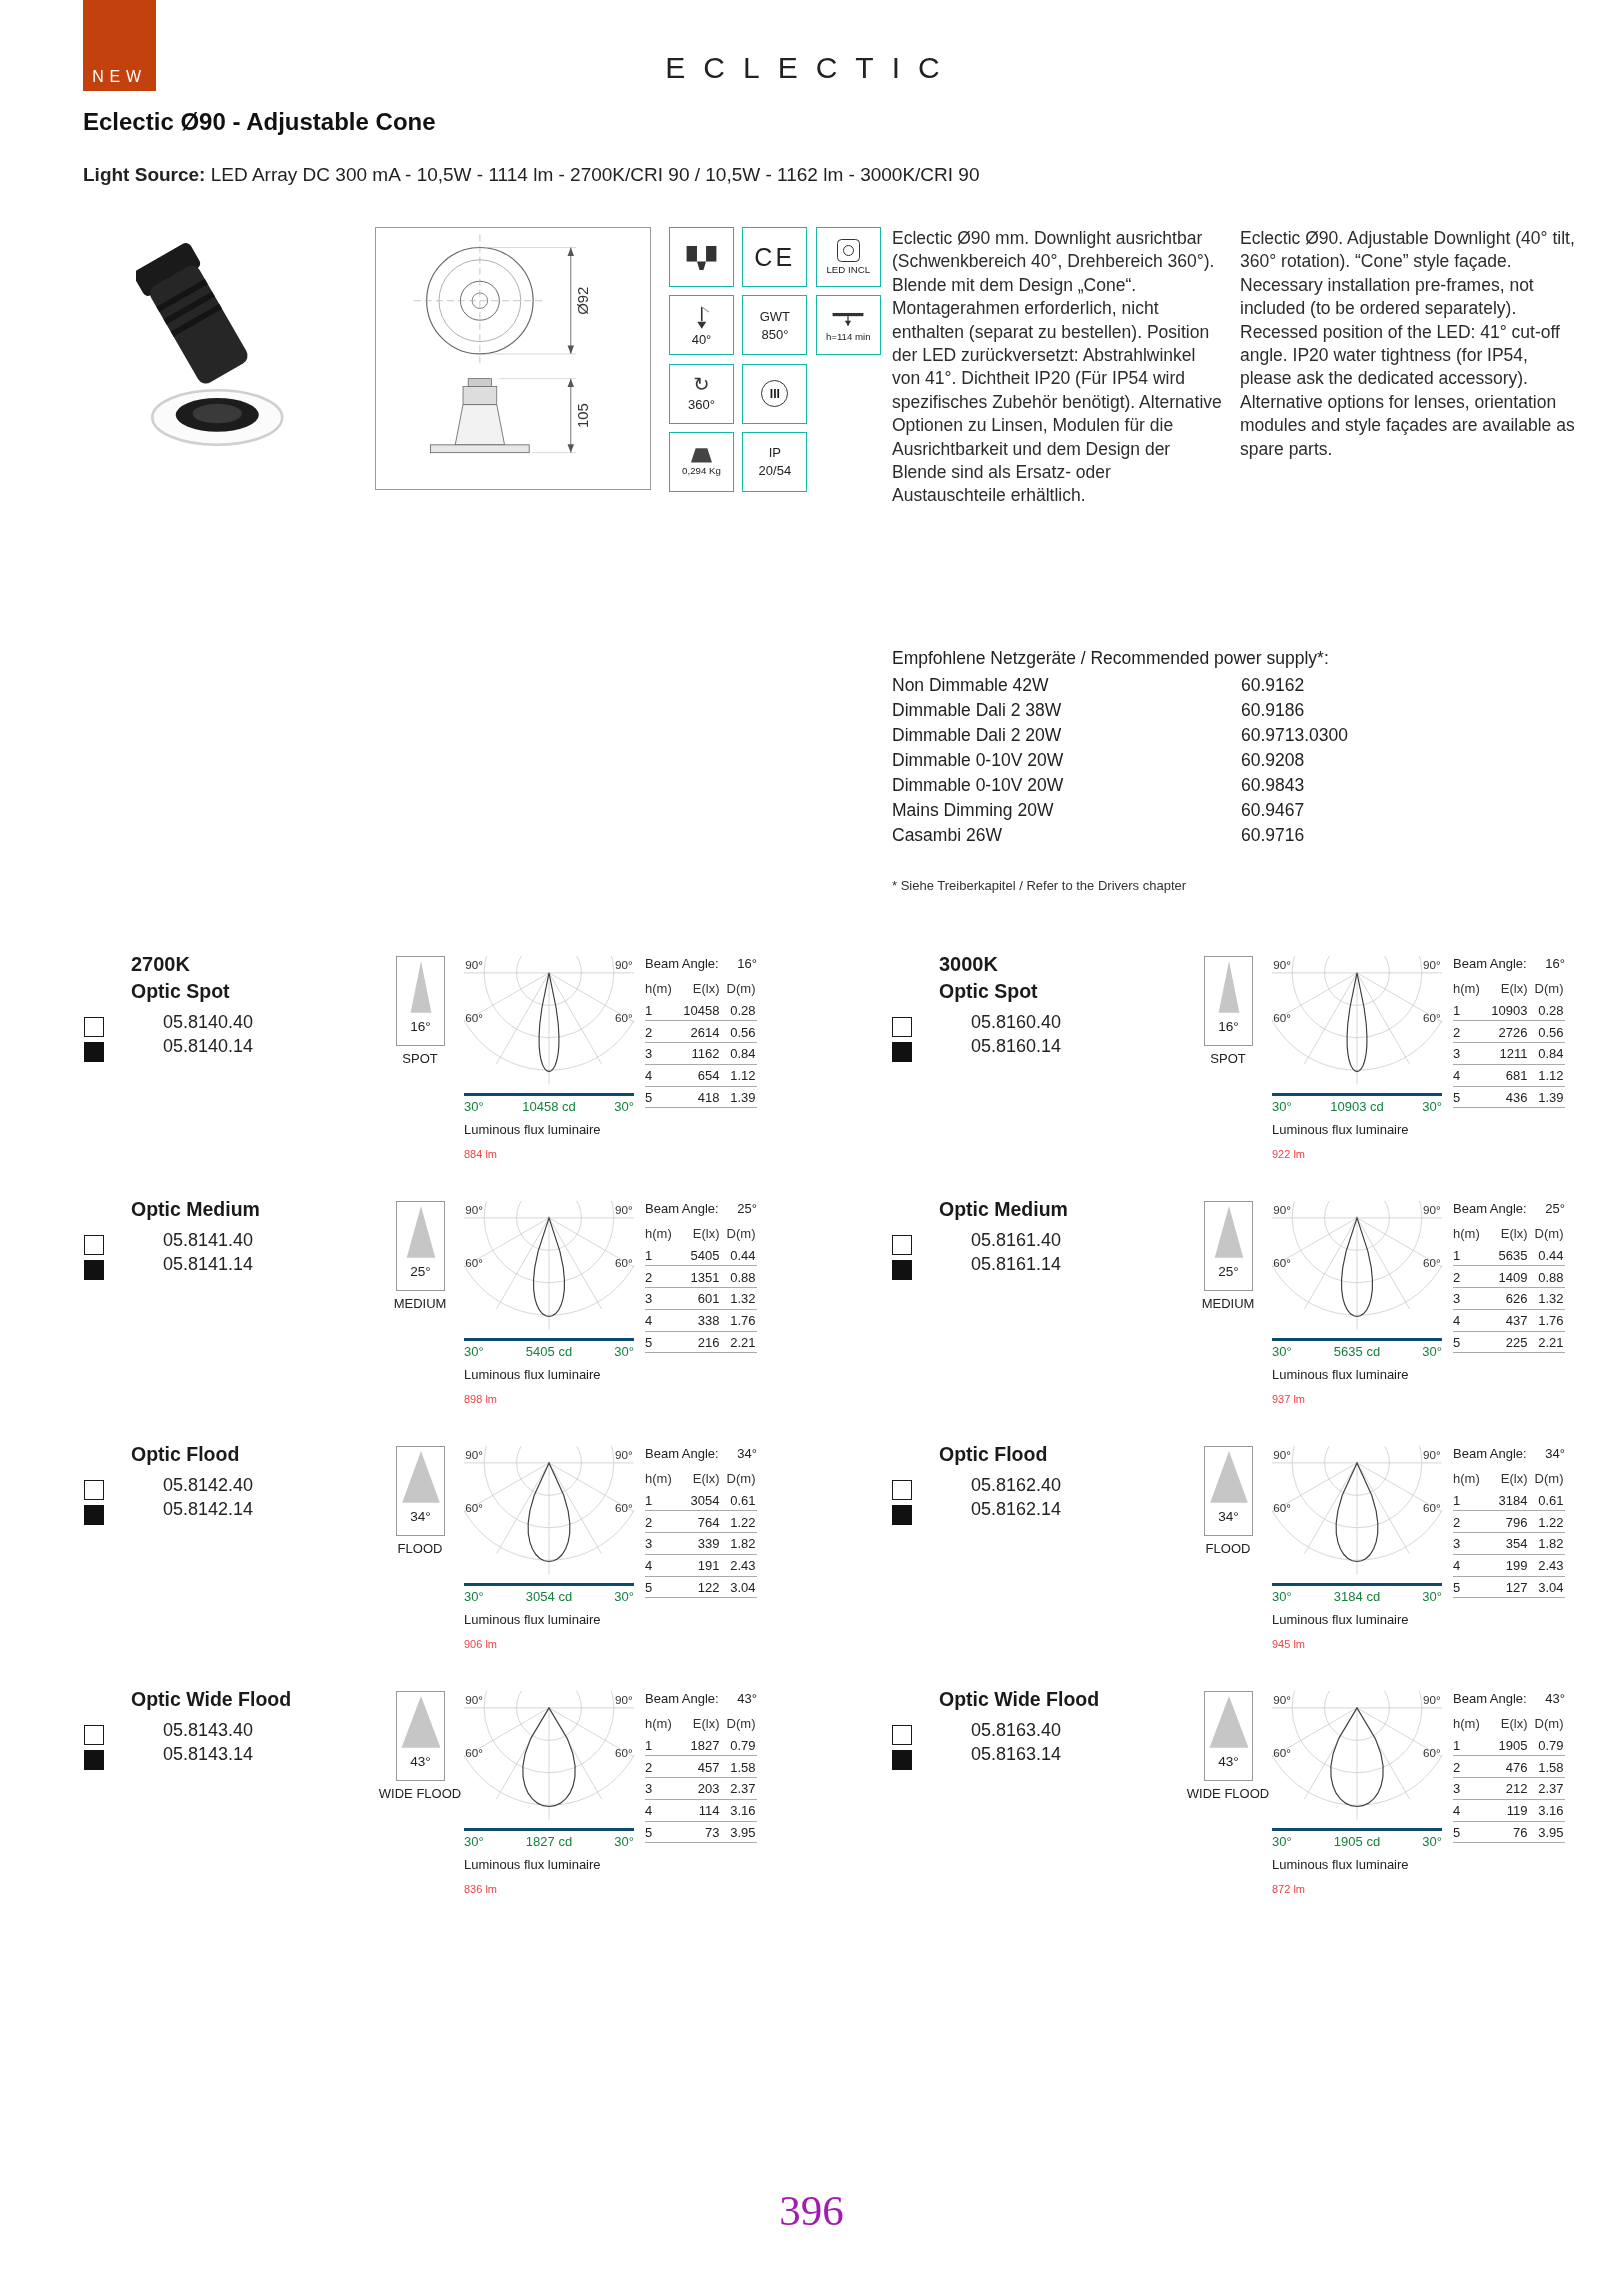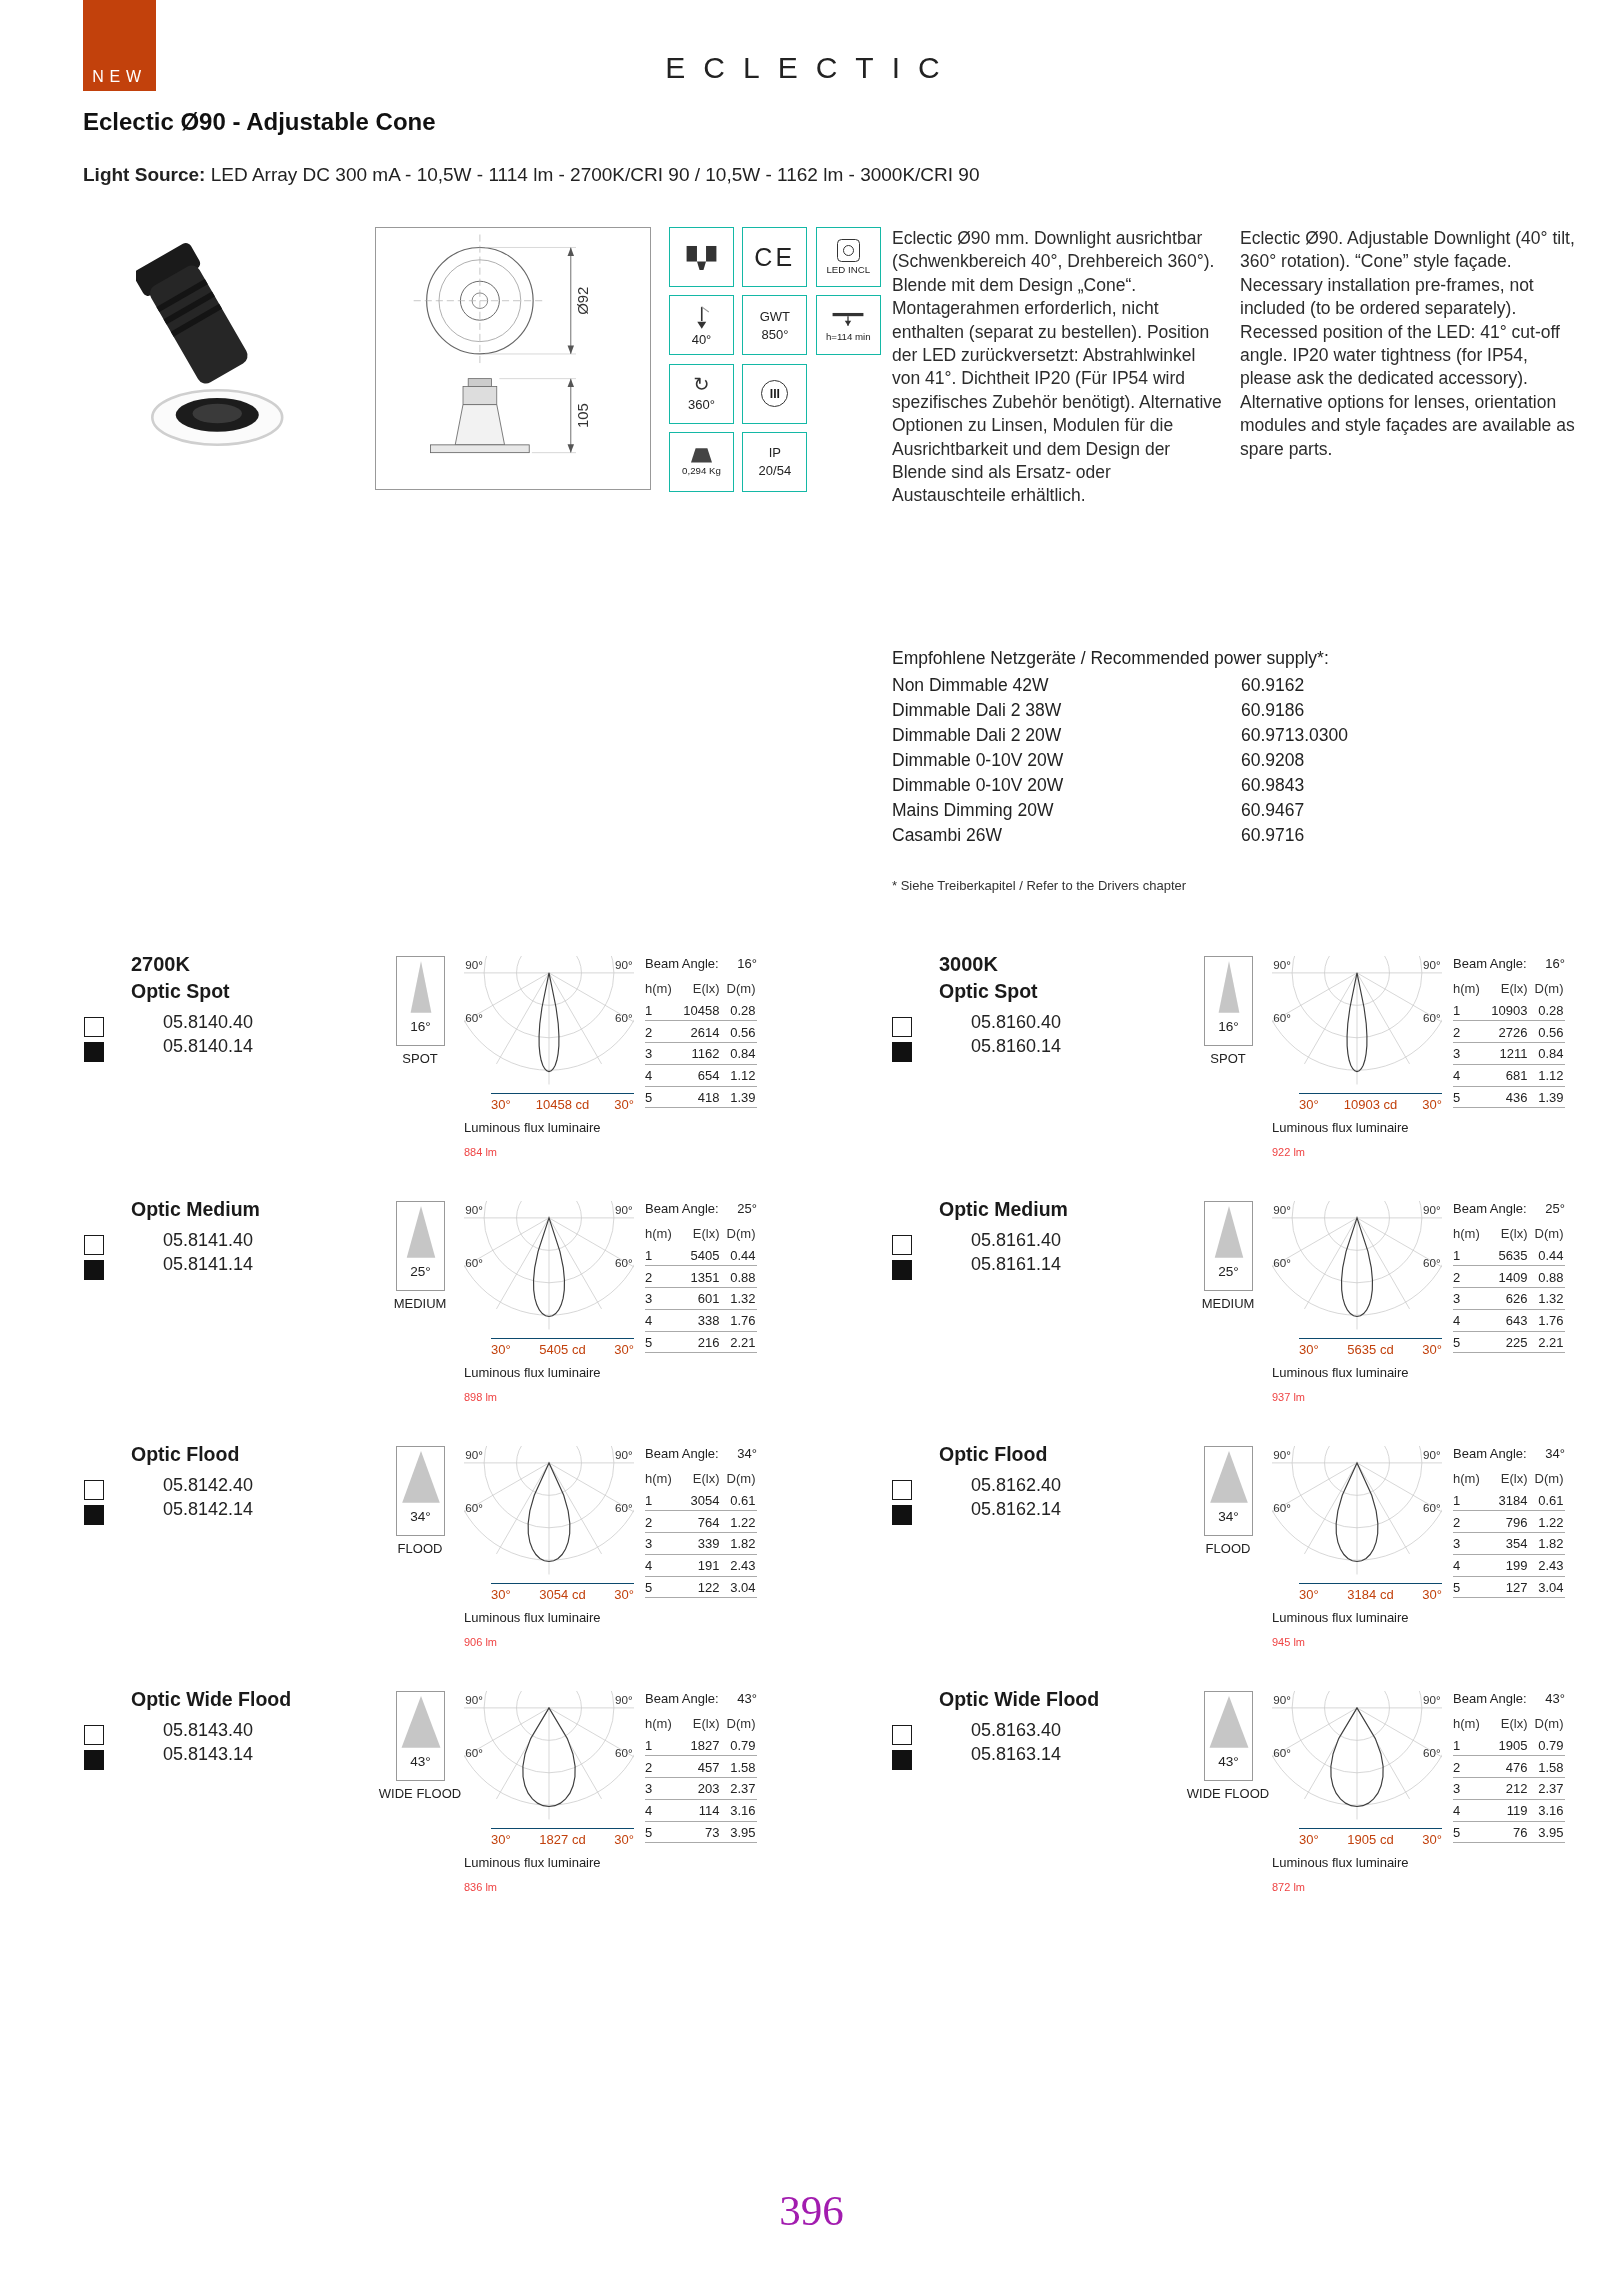--- a/index.html
+++ b/index.html
@@ -68,21 +68,21 @@
   .swatch { width:19.5px; height:19.5px; display:block; }
   .swatch-white { border:1.3px solid #1a1a1a; background:#fff; }
   .swatch-black { background:#111; }
 
   .optic { position:absolute; left:312px; top:0; width:49px; height:90px; border:1px solid #999; text-align:center; }
   .optic svg { display:block; margin:0 auto; }
   .optic-angle { font-size:13.6px; margin-top:1.3px; color:#222; }
   .optic-label { position:absolute; left:294px; top:95px; width:84px; text-align:center; font-size:13px; line-height:15px; color:#222; }
 
   .polar { position:absolute; left:380px; top:0; width:170px; }
-  .polar-caption { display:flex; justify-content:space-between; border-top:1px solid #0c4a6e; padding-top:3.2px; font-size:13px; color:#c2410c;margin-left:27px; }
+  .polar-caption { display:flex; justify-content:space-between; border-top:3px solid #0c4a6e; padding-top:3.2px; font-size:13px; color:#15803d; }
   .flux-caption { font-size:13px; margin-top:7.8px; color:#222; }
   .flux-value { font-size:11px; margin-top:11px; color:#ef4444; }
 
   .btable { position:absolute; left:561px; top:0; width:112px; font-size:13px; color:#222; }
   .bhead { display:flex; justify-content:space-between; margin-bottom:10.4px; }
   .tcols { display:flex; margin-bottom:3.2px; color:#333; }
   .trow { display:flex; border-bottom:0.6px solid #aaa; padding:3.2px 0 2.6px 0; }
   .c1 { width:19.5px; } .c2 { width:55px; text-align:right; } .c3 { width:36px; text-align:right; }
 
   .page-num {
@@ -667,21 +667,21 @@
           <span class="c2">1409</span>
           <span class="c3">0.88</span>
         </div>
         <div class="trow">
           <span class="c1">3</span>
           <span class="c2">626</span>
           <span class="c3">1.32</span>
         </div>
         <div class="trow">
           <span class="c1">4</span>
-          <span class="c2">643</span>
+          <span class="c2">437</span>
           <span class="c3">1.76</span>
         </div>
         <div class="trow">
           <span class="c1">5</span>
           <span class="c2">225</span>
           <span class="c3">2.21</span>
         </div>
       </div>
     </div>
     <div class="product-block" style="left: 892px; top: 1446px;">

